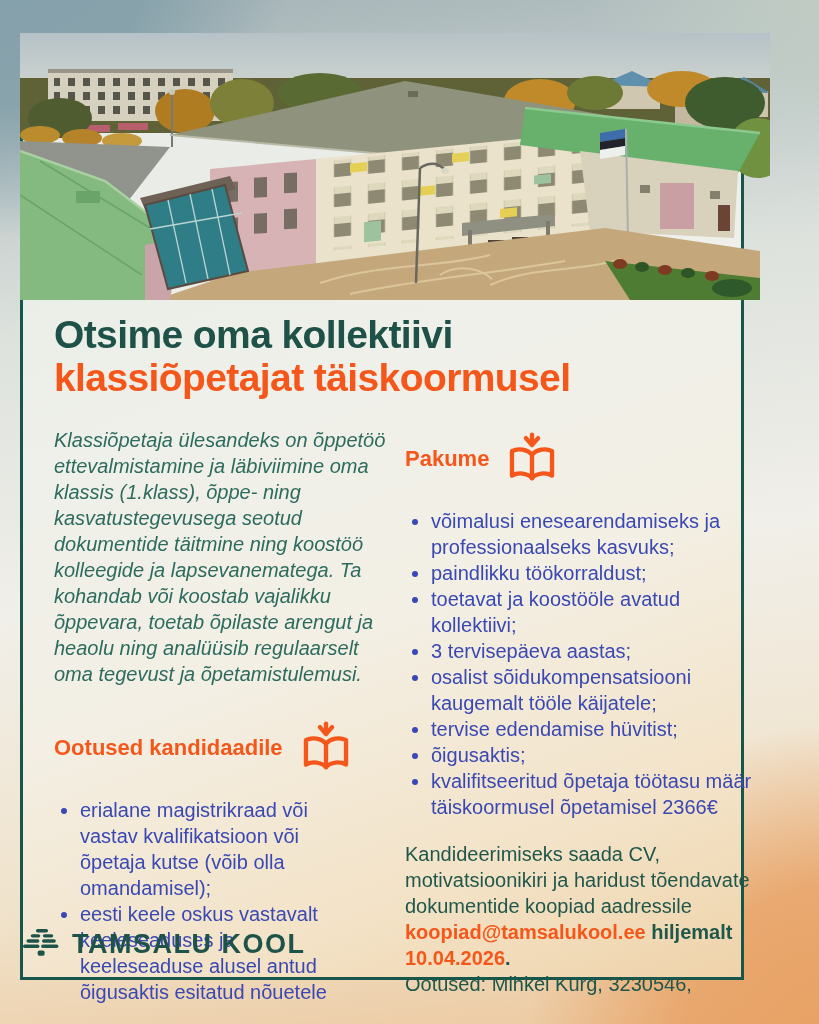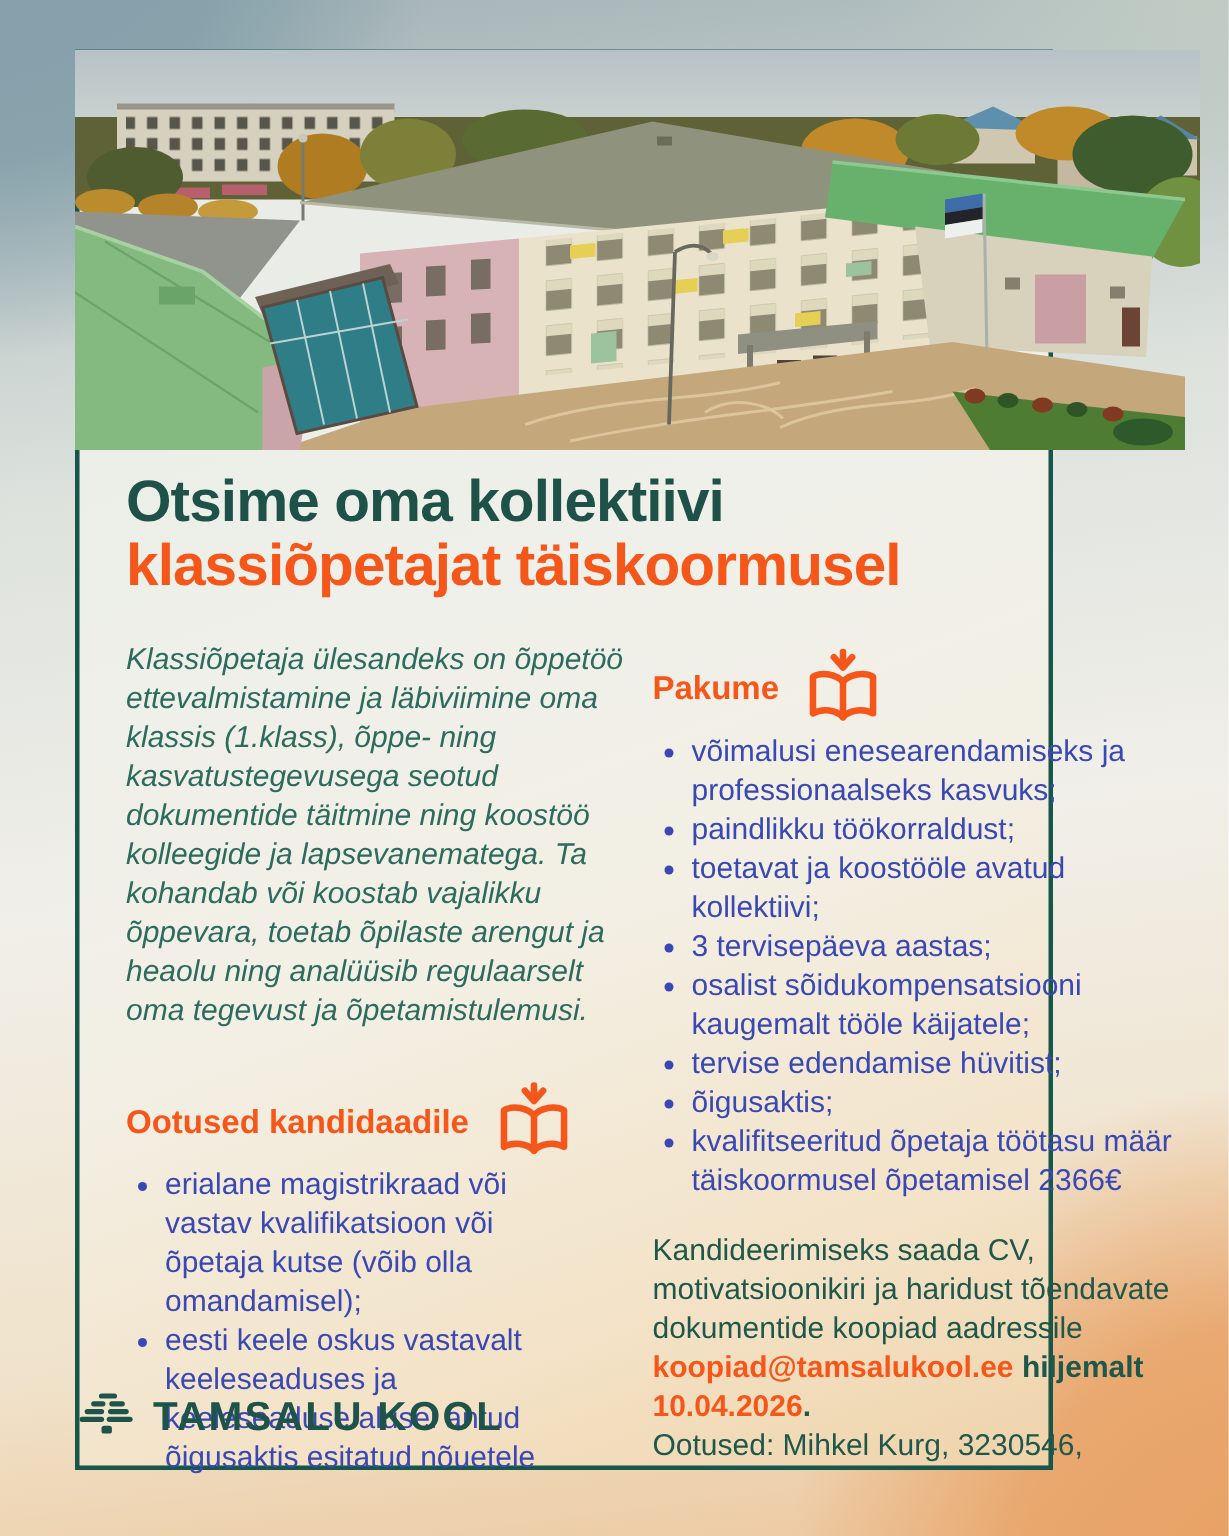--- a/index.html
+++ b/index.html
@@ -6,38 +6,38 @@
   body{
     width:819px;height:1024px;position:relative;overflow:hidden;
     font-family:"Liberation Sans","DejaVu Sans",sans-serif;
     background:
       radial-gradient(58% 48% at 102% 102%, #e8a164 0%, rgba(232,161,100,.85) 32%, rgba(232,161,100,0) 65%),
       radial-gradient(52% 38% at -2% -4%, #84a0aa 0%, rgba(132,160,170,.9) 38%, rgba(132,160,170,0) 72%),
       radial-gradient(46% 30% at 102% -4%, #c2cec3 0%, rgba(194,206,195,0) 70%),
       linear-gradient(173deg, #a3b2b6 0%, #dde2dd 30%, #f1efe9 55%, #f0e2ca 82%, #ecc79d 100%);
   }
   .card{
-    position:absolute;left:50px;top:33px;width:652px;height:947px;box-sizing:border-box;
+    position:absolute;left:20px;top:33px;width:724px;height:947px;box-sizing:border-box;
     border:3px solid #17564a;
     background:linear-gradient(160deg,#e6eae5 0%,#eff0ea 38%,#f3efe4 60%,#f3e2c6 84%,#efd3aa 100%);
   }
   .photo{position:absolute;left:-3px;top:-3px;width:750px;height:270px;overflow:hidden;}
   .photo svg{display:block;width:100%;height:100%;}
   .title{position:absolute;left:31px;top:277px;font-size:39px;line-height:43px;font-weight:600;letter-spacing:-.6px;}
   .title span{display:block;white-space:nowrap;}
   .t1{color:#1e5147;}
   .t2{color:#f5571b;}
   .col-left{position:absolute;left:31px;top:391px;width:332px;}
   .col-right{position:absolute;left:382px;top:396px;width:348px;}
   .intro{margin:0;font-size:20px;line-height:26px;color:#2c6b5e;font-style:italic;}
   .sec-head{display:flex;align-items:center;gap:15px;}
   .col-left .sec-head{margin-top:34px;}
   .sec-label{color:#f5571b;font-weight:bold;font-size:22px;white-space:nowrap;}
   .book-icon svg{width:56px;height:54px;display:block;}
-  ul.blue{margin:2px 0 0 0;padding:0 0 0 26px;color:#3a48b3;font-size:20px;line-height:26px;}
+  ul.blue{margin:22px 0 0 0;padding:0 0 0 26px;color:#3a48b3;font-size:20px;line-height:26px;}
   ul.blue li{margin:0;}
   ul.blue li::marker{color:#3a48b3;}
   .col-left ul.blue{width:266px;}
   .apply{margin:21px 0 0 0;font-size:20px;line-height:26px;color:#1f574a;}
   .email{color:#f5571b;font-weight:bold;text-decoration:none;}
   .nowrap{white-space:nowrap;}
   .b-teal{font-weight:bold;color:#1f574a;}
   .b-orange{font-weight:bold;color:#f5571b;}
   .logo-row{position:absolute;left:0;right:0;bottom:16px;display:flex;justify-content:flex-start;align-items:center;gap:11px;color:#1d5349;}
   .tree-icon svg{width:38px;height:33px;display:block;}

